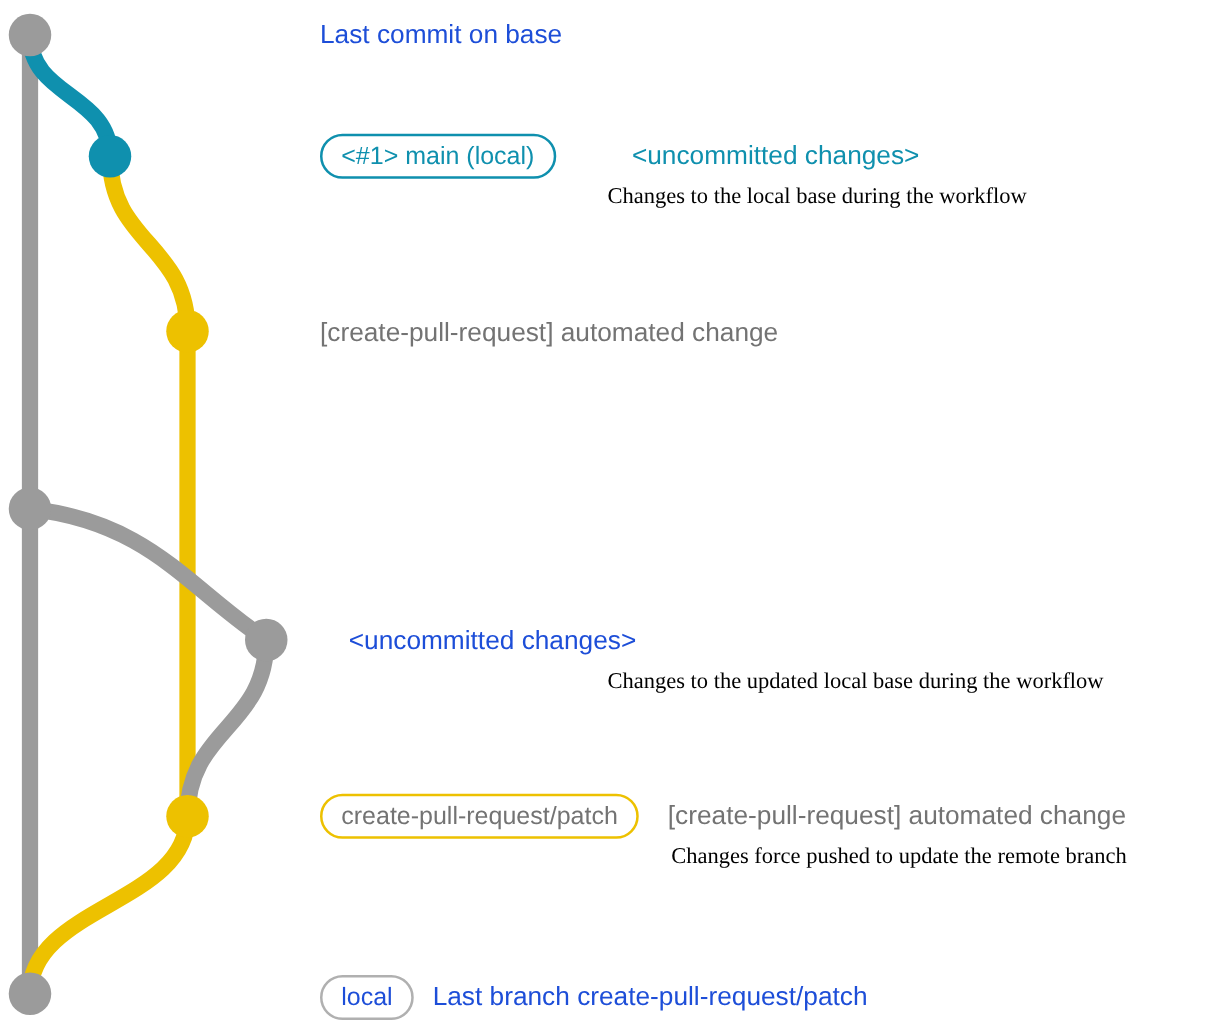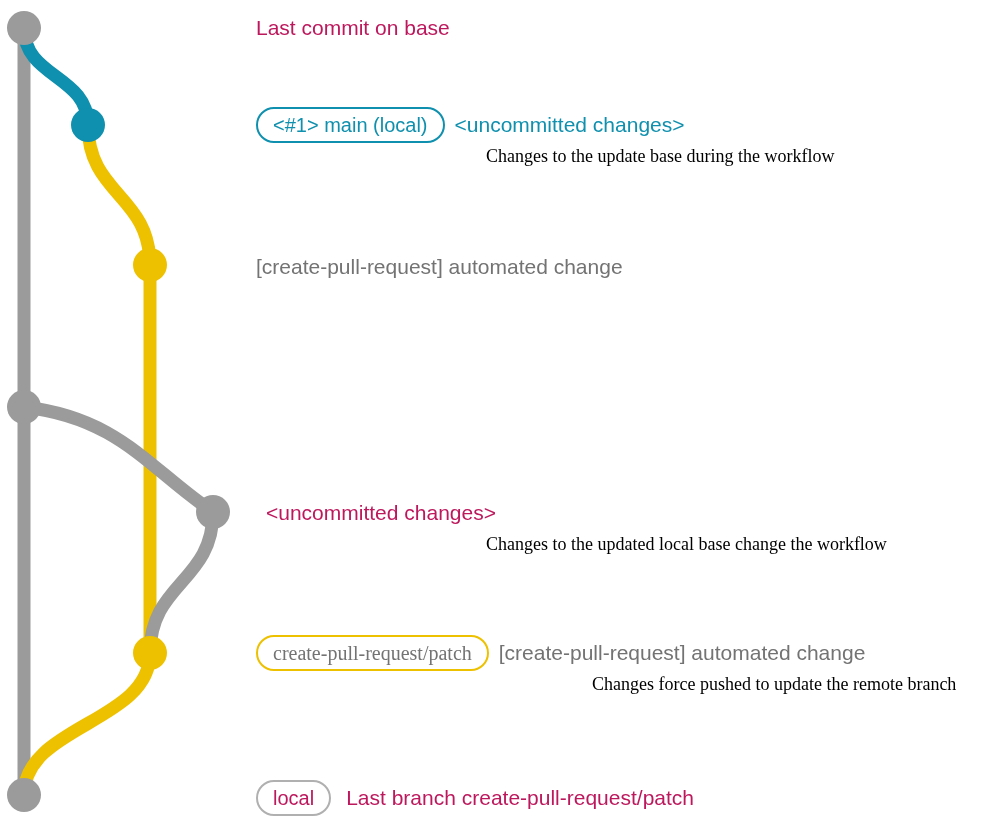--- a/index.html
+++ b/index.html
@@ -54,25 +54,25 @@
   }
   .note {
     position: absolute;
     font-family: "Liberation Serif", serif;
     font-size: 18px;
     color: #000000;
     white-space: nowrap;
   }
   .c-teal   { color: #0f90ae; }
   .c-yellow { color: #737373; }
-  .c-gray   { color: #be185d; }
+  .c-gray   { color: #1d4ed8; }
   .b-teal   { border-color: #0f90ae; }
-  .b-yellow { border-color: #edc100; font-family: Liberation Serif, serif; }
+  .b-yellow { border-color: #edc100; }
   .b-gray   { border-color: #b0b0b0; }
-  .gap-sm { margin-left: 10px; }
+  .gap-sm { margin-left: 23px; }
   .gap-md { margin-left: 15px; }
 </style>
 </head>
 <body>
 
 <div id="canvas">
 
   <svg id="graph" viewBox="0 0 981 827" xmlns="http://www.w3.org/2000/svg">
 
     <path d="M24,28 L24,407" fill="none" stroke="#9b9b9b" stroke-width="13" stroke-linecap="round"></path>
@@ -95,40 +95,40 @@
     <circle cx="24" cy="407" r="17" fill="#9b9b9b"></circle>
     <circle cx="213" cy="512" r="17" fill="#9b9b9b"></circle>
     <circle cx="150" cy="653" r="17" fill="#edc100"></circle>
     <circle cx="24" cy="795" r="17" fill="#9b9b9b"></circle>
   </svg>
 
   <div class="row" style="left:256px; top:10px; height:36px;">
     <span class="subject c-gray">Last commit on base</span>
   </div>
 
-  <div class="row" style="left:256px; top:107px; height:36px;">
+  <div class="row" style="left:256px; top:107px; height:36px;gap:38px;">
     <span class="pill c-teal b-teal">&lt;#1&gt; main (local)</span>
     <span class="subject c-teal gap-sm">&lt;uncommitted changes&gt;</span>
   </div>
-  <div class="note" style="left:486px; top:146px;">Changes to the update base during the workflow</div>
+  <div class="note" style="left:486px; top:146px;">Changes to the local base during the workflow</div>
 
   <div class="row" style="left:256px; top:252px; height:30px;">
     <span class="subject c-yellow">[create-pull-request] automated change</span>
   </div>
 
 
   <div class="row" style="left:256px; top:495px; height:36px;">
     <span class="subject c-gray gap-sm">&lt;uncommitted changes&gt;</span>
   </div>
-  <div class="note" style="left:486px; top:534px;">Changes to the updated local base change the workflow</div>
+  <div class="note" style="left:486px; top:534px;">Changes to the updated local base during the workflow</div>
 
   <div class="row" style="left:256px; top:635px; height:36px;">
     <span class="pill c-yellow b-yellow">create-pull-request/patch</span>
     <span class="subject c-yellow gap-sm">[create-pull-request] automated change</span>
   </div>
-  <div class="note" style="left:592px; top:674px;text-align:center;">Changes force pushed to update the remote branch</div>
+  <div class="note" style="left:537px; top:674px;text-align:center;">Changes force pushed to update the remote branch</div>
 
   <div class="row" style="left:256px; top:780px; height:36px;">
     <span class="pill c-gray b-gray">local</span>
     <span class="subject c-gray gap-md">Last branch create-pull-request/patch</span>
   </div>
 
 </div>
 
 </body></html>

